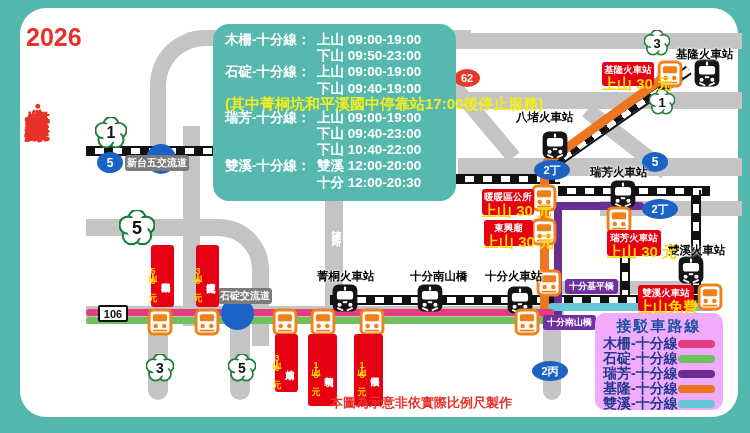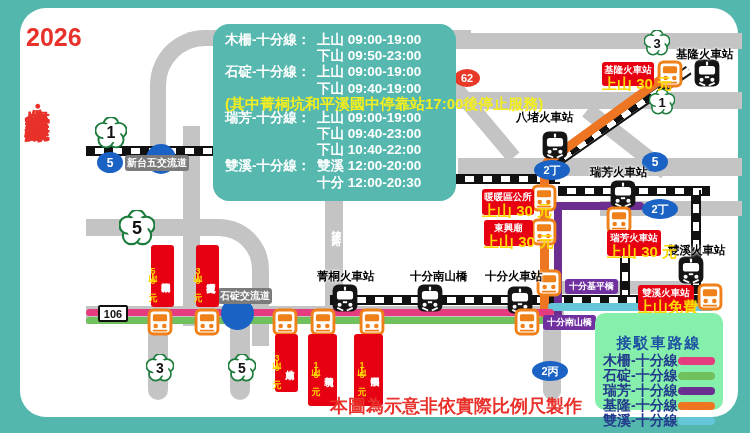--- a/index.html
+++ b/index.html
@@ -41,26 +41,26 @@
   
   .date{position:absolute;left:26px;top:24px;color:#e8312a;font-size:25px;font-weight:bold;line-height:1.05}
   .vtitle{position:absolute;left:22px;top:88px;height:330px;writing-mode:vertical-rl;text-orientation:upright;color:#e8312a;font-size:25px;font-weight:bold;letter-spacing:1px}
   
   .sched{position:absolute;left:213px;top:24px;width:243px;height:177px;background:#56b8af;border-radius:16px;padding:8px 0 0 12px;box-sizing:border-box;color:#fff}
   .srow{display:flex;line-height:16.2px}
   .sname{width:92px;font-size:13.5px;font-weight:bold;white-space:nowrap}
   .stime{font-size:13.5px;font-weight:bold;white-space:nowrap}
   .snote{color:#f2ee1f;font-size:15px;font-weight:bold;line-height:13px;white-space:nowrap}
   
-  .legend{position:absolute;left:595px;top:313px;width:128px;height:97px;background:#86efac;border-radius:10px;padding:21px 8px;box-sizing:border-box}
+  .legend{position:absolute;left:595px;top:313px;width:128px;height:97px;background:#f0abfc;border-radius:10px;padding:4px 8px;box-sizing:border-box}
   .ltitle{font-size:15px;font-weight:bold;color:#1d50a2;text-align:center;letter-spacing:2px}
   .lrow{display:flex;align-items:center;justify-content:space-between;height:15px}
   .llabel{font-size:14px;font-weight:bold;color:#223a8c;white-space:nowrap}
   .lswatch{width:46px;height:8px;border-radius:4px}
-  .disclaimer{position:absolute;left:330px;top:394px;color:#e8312a;font-size:18px;font-weight:bold;white-space:nowrap}
+  .disclaimer{position:absolute;left:330px;top:394px;color:#e8312a;font-size:13px;font-weight:bold;white-space:nowrap}
   .intc{position:absolute;background:#1a63c5;border-radius:50%}
 </style>
 </head>
 <body>
 
 <svg width="0" height="0" style="position:absolute">
 <defs>
 <symbol id="sym-train" viewBox="0 0 24 26">
   <rect x="0.5" y="0.5" width="23" height="25" rx="5.5" fill="#151515"></rect>
   <rect x="11" y="2.5" width="2" height="3.5" fill="#fff"></rect>

